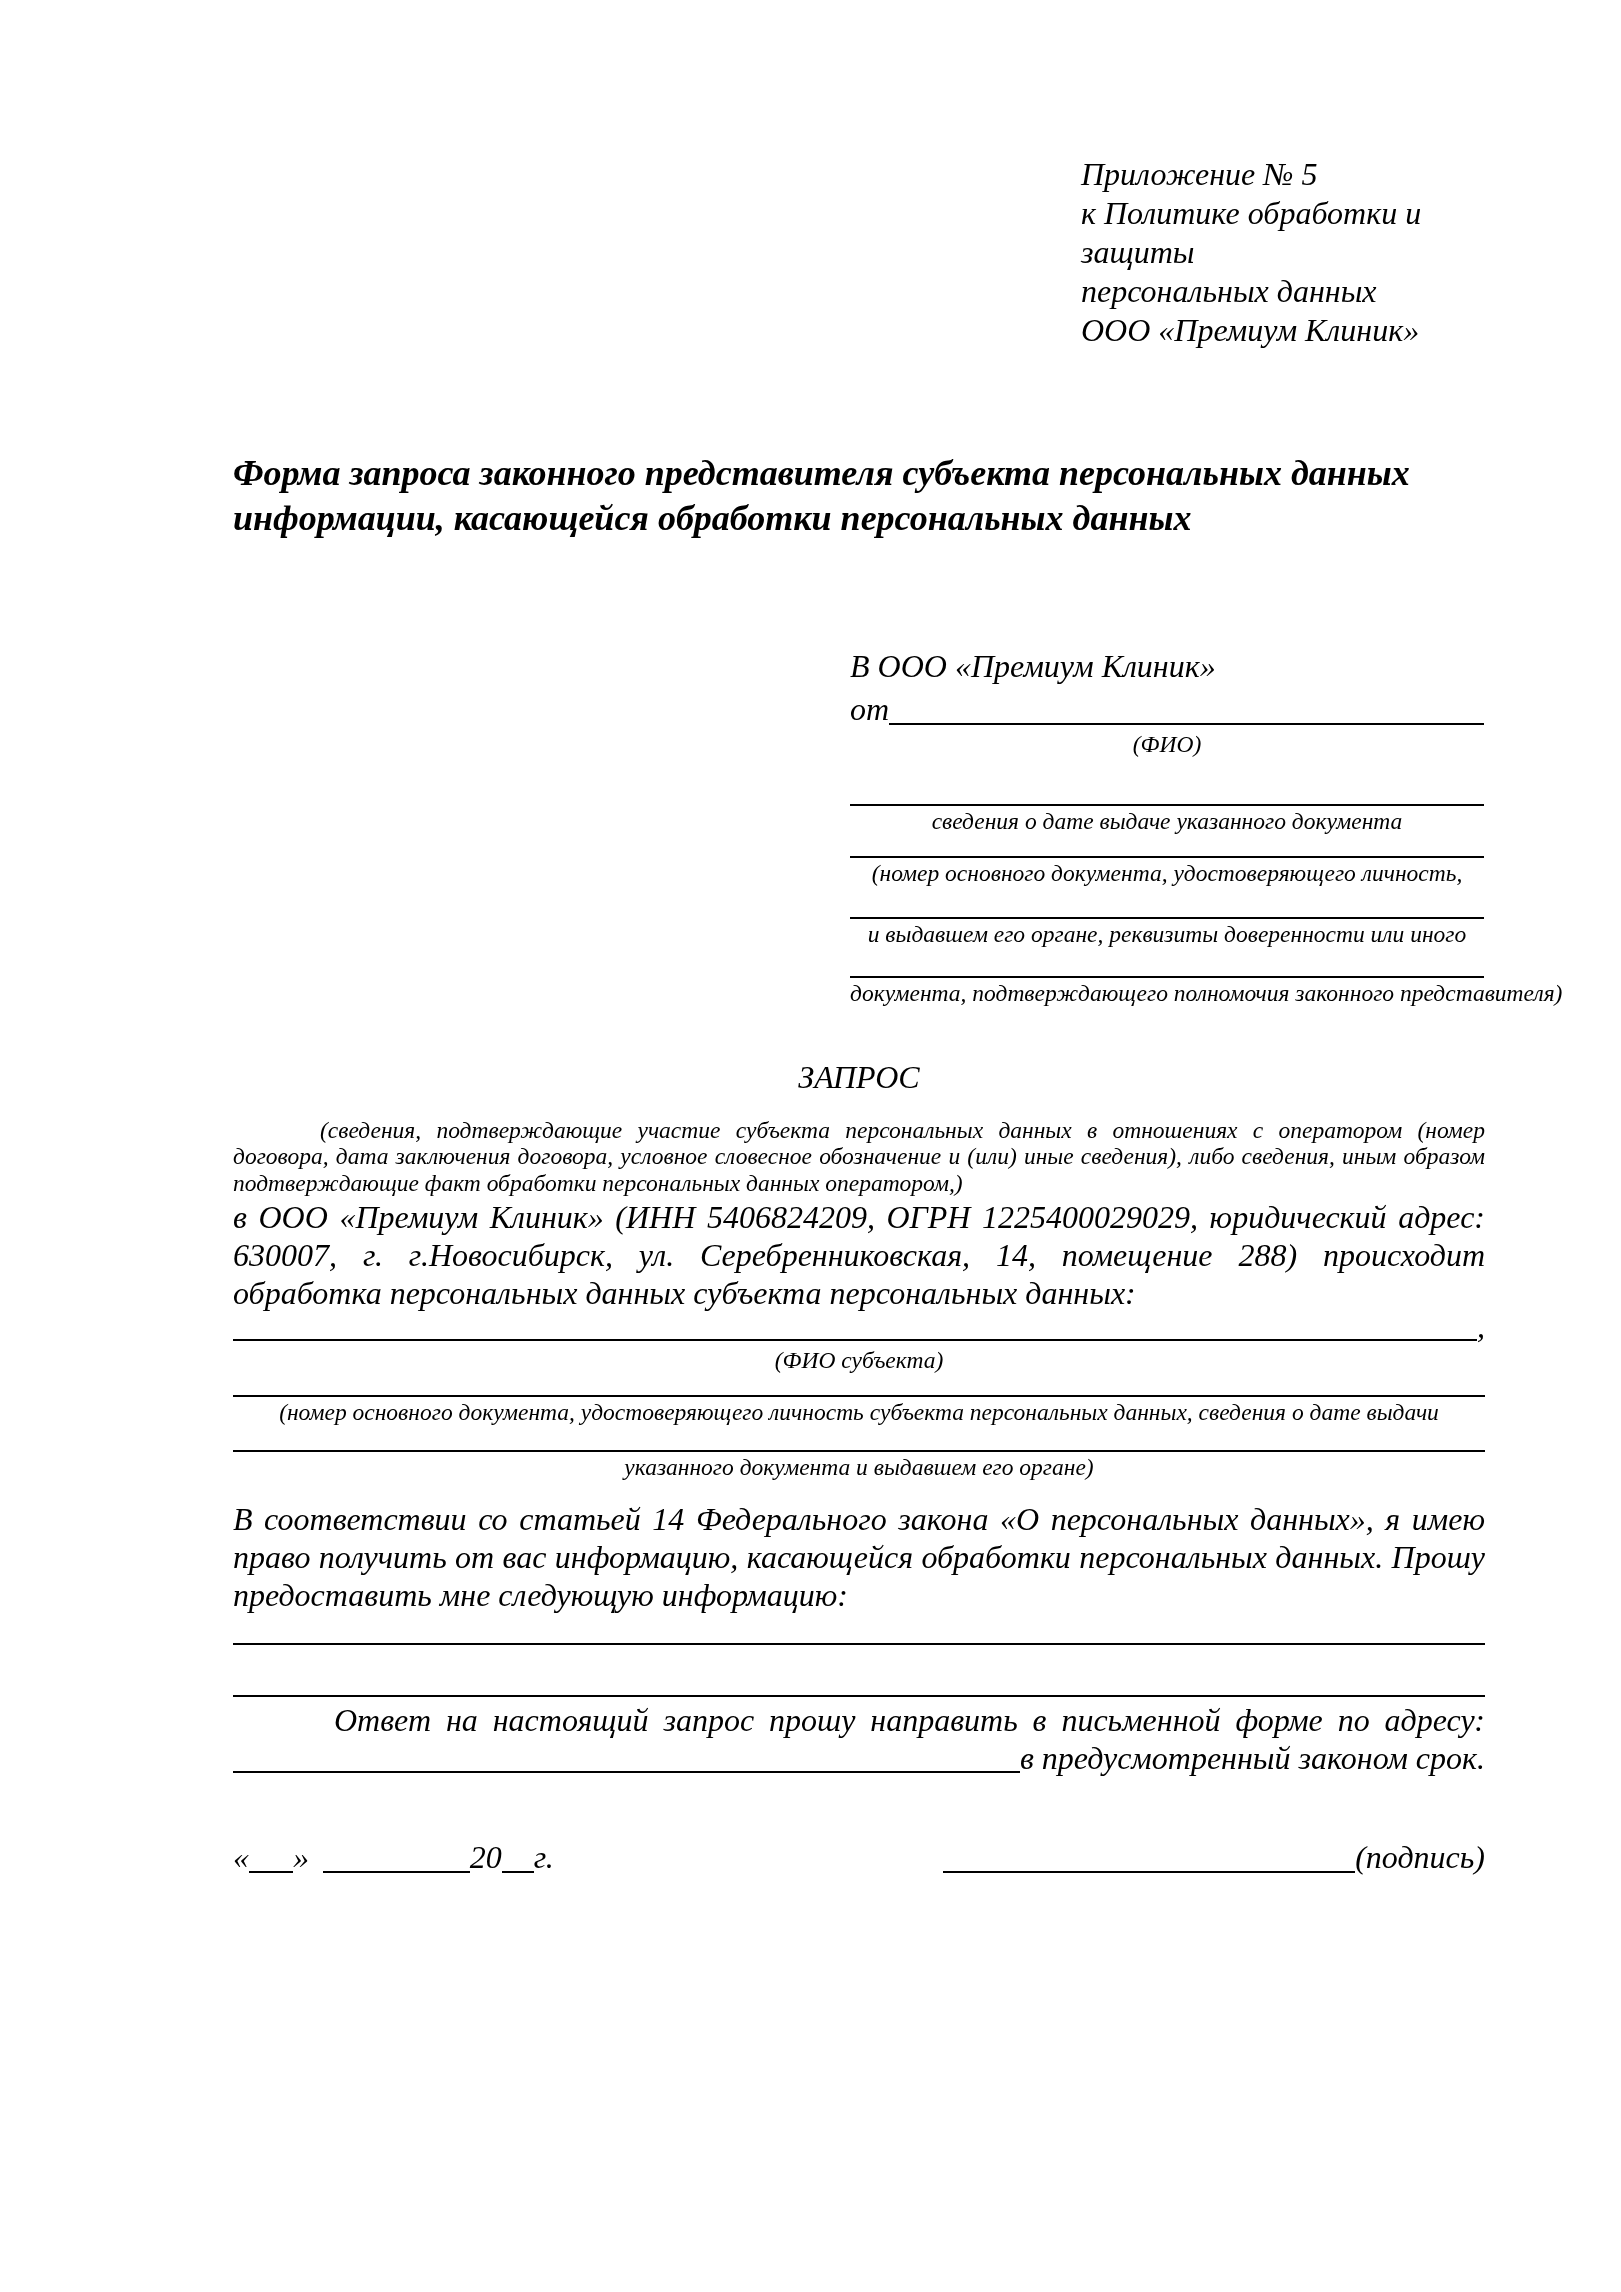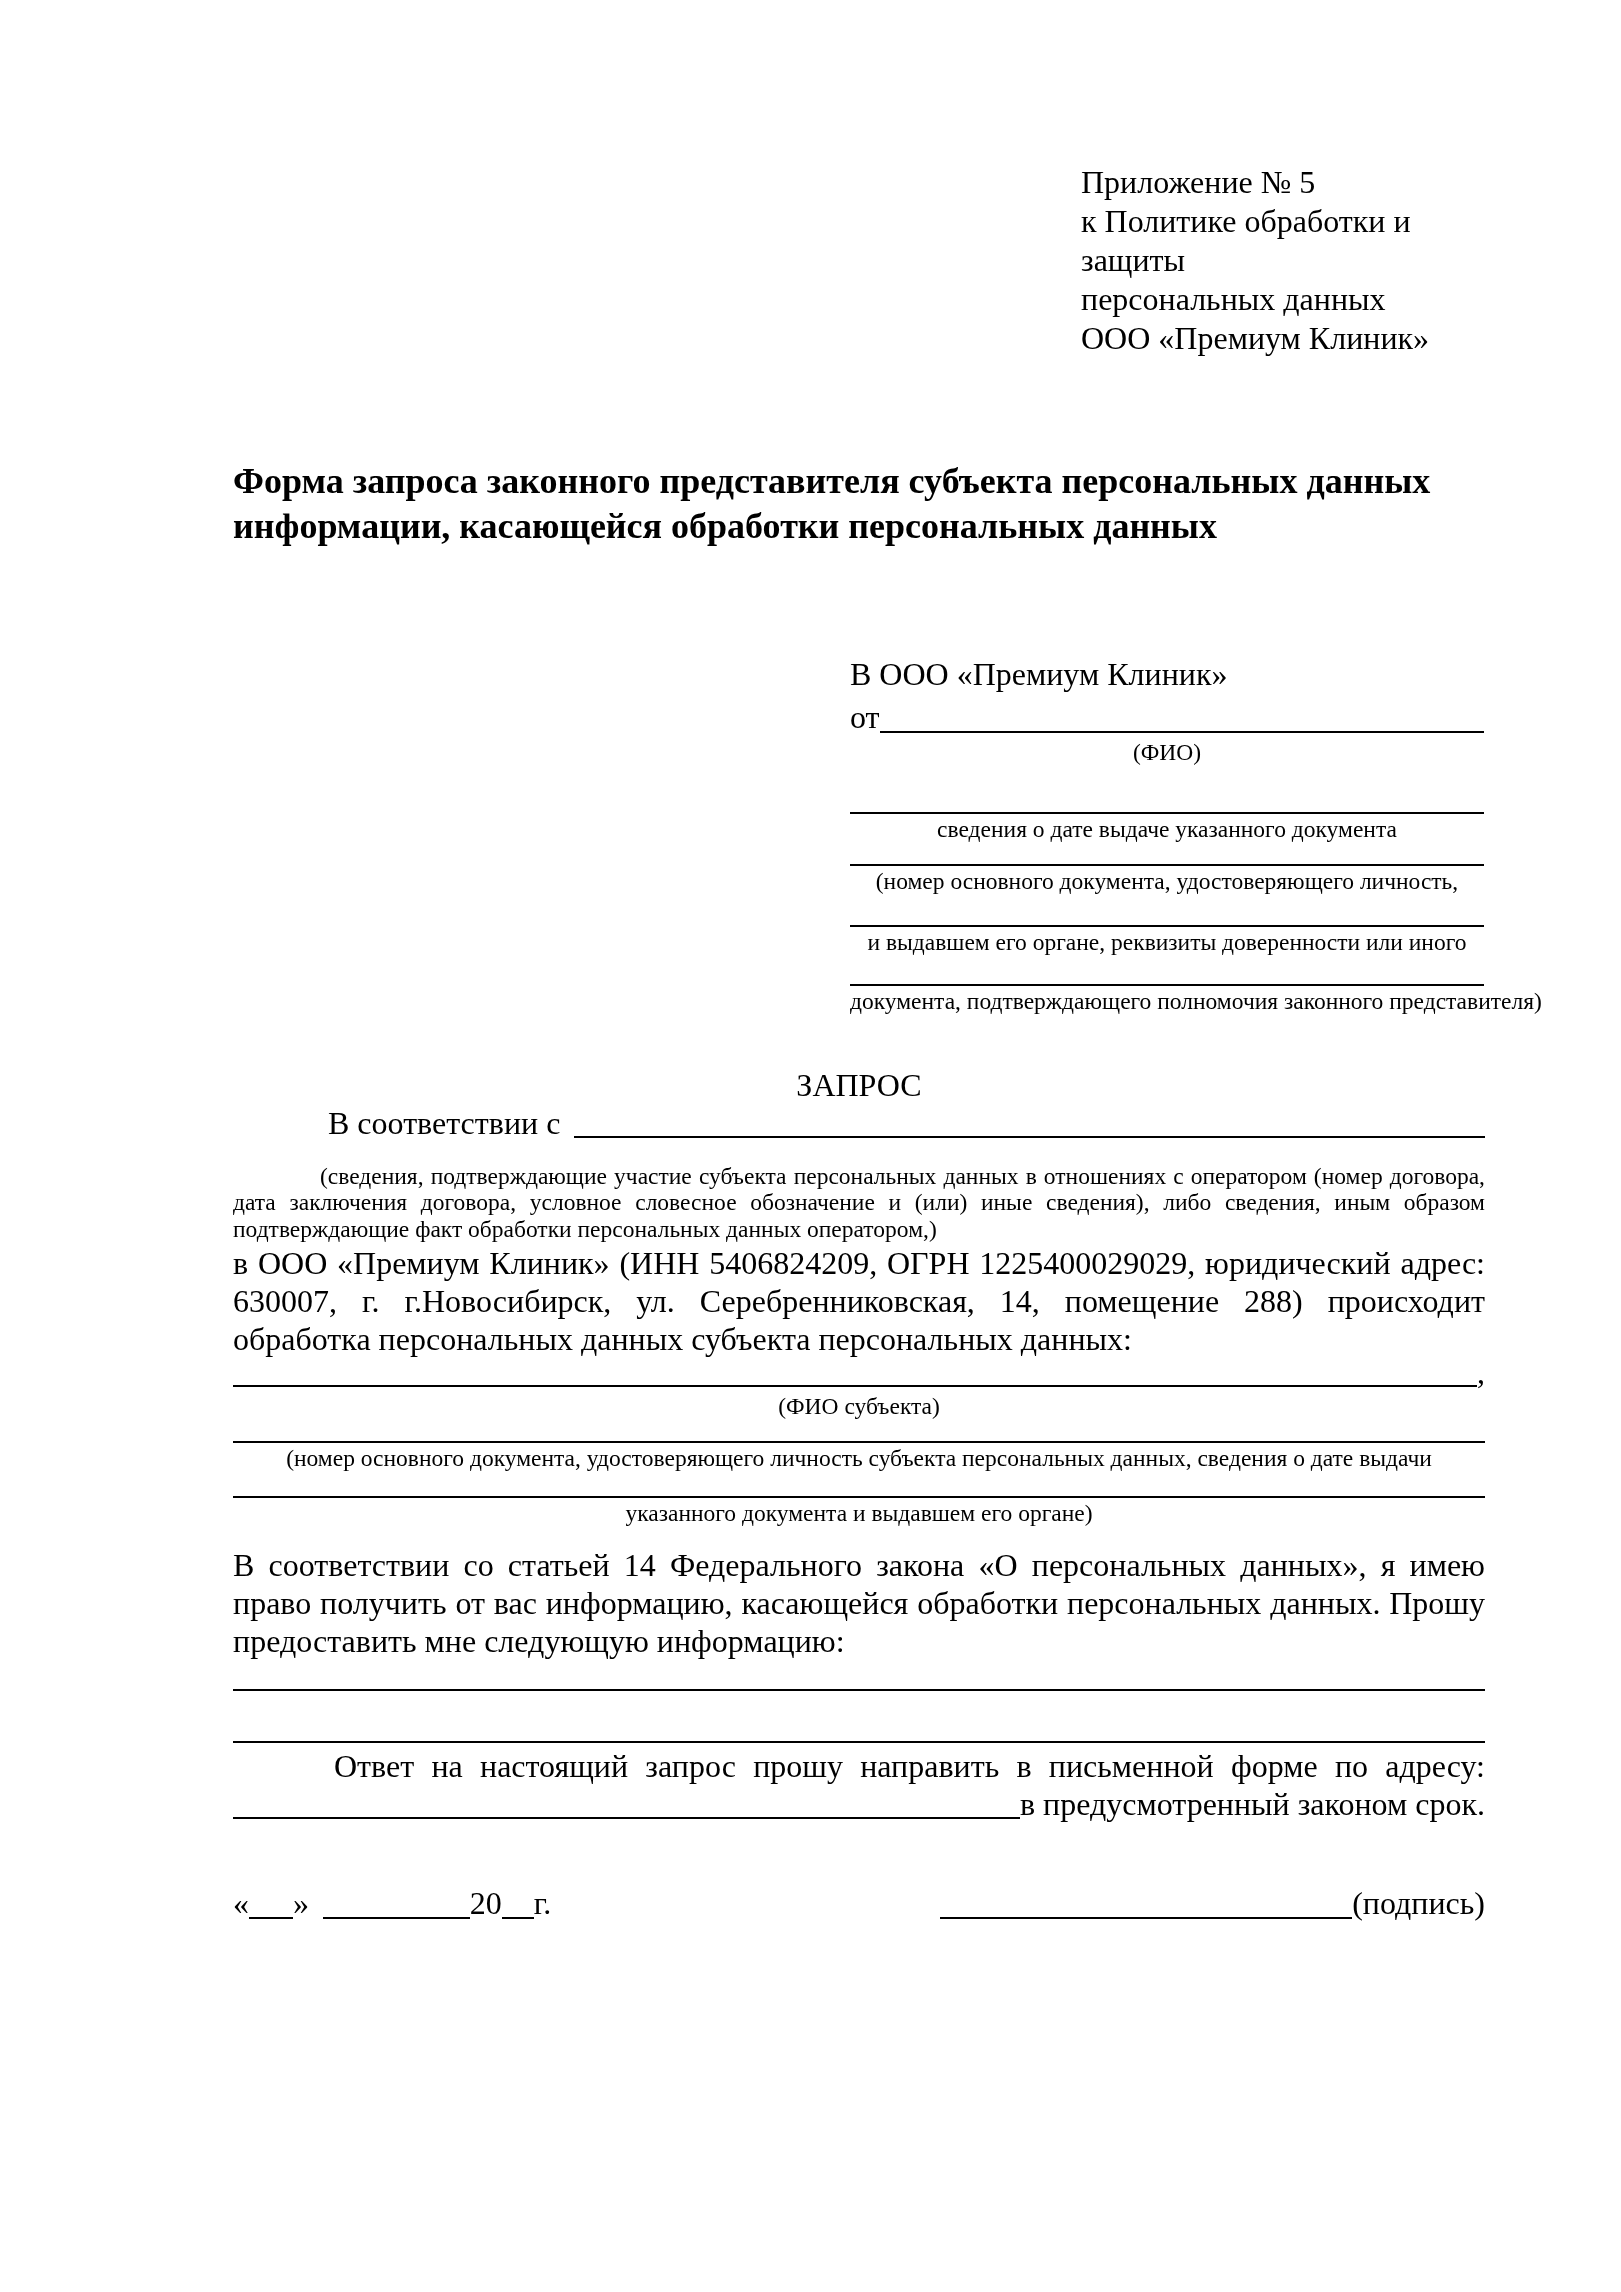--- a/index.html
+++ b/index.html
@@ -9,22 +9,23 @@
     width: 1621px;
     height: 2293px;
     background: #ffffff;
     color: #000000;
     font-family: "Liberation Serif", "DejaVu Serif", serif;
     overflow: hidden;
   }
   .content {
     position: absolute;
     left: 233px;
-    top: 16px;
+    top: 8px;
     width: 1252px;
+    font-style: italic;
   }
   
   .annex {
     margin-top: 147px;
     margin-left: 848px;
     font-size: 32px;
     line-height: 39px;
   }
   
   .title {
@@ -162,25 +163,20 @@
         <div class="cap">и выдавшем его органе, реквизиты доверенности или иного</div>
       </div>
       <div>
         <div class="rule r32"></div>
         <div class="cap">документа, подтверждающего полномочия законного представителя)</div>
       </div>
     </div>
 
     <div class="zapros">ЗАПРОС</div>
 
-    <div class="row accordance">
-      <span>В соответствии с</span>
-      <span class="gap"></span>
-      <span class="rule-fill"></span>
-    </div>
     <div class="small-par">(сведения, подтверждающие участие субъекта персональных данных в отношениях с оператором (номер договора, дата заключения договора, условное словесное обозначение и (или) иные сведения), либо сведения, иным образом подтверждающие факт обработки персональных данных оператором,)</div>
 
     <div class="body-par op-par">в ООО «Премиум Клиник» (ИНН 5406824209, ОГРН 1225400029029, юридический адрес: 630007, г. г.Новосибирск, ул. Серебренниковская, 14, помещение 288) происходит обработка персональных данных субъекта персональных данных:</div>
 
     <div class="row tight">
       <span class="rule-fill"></span>
       <span>,</span>
     </div>
     <div class="cap">(ФИО субъекта)</div>
 

